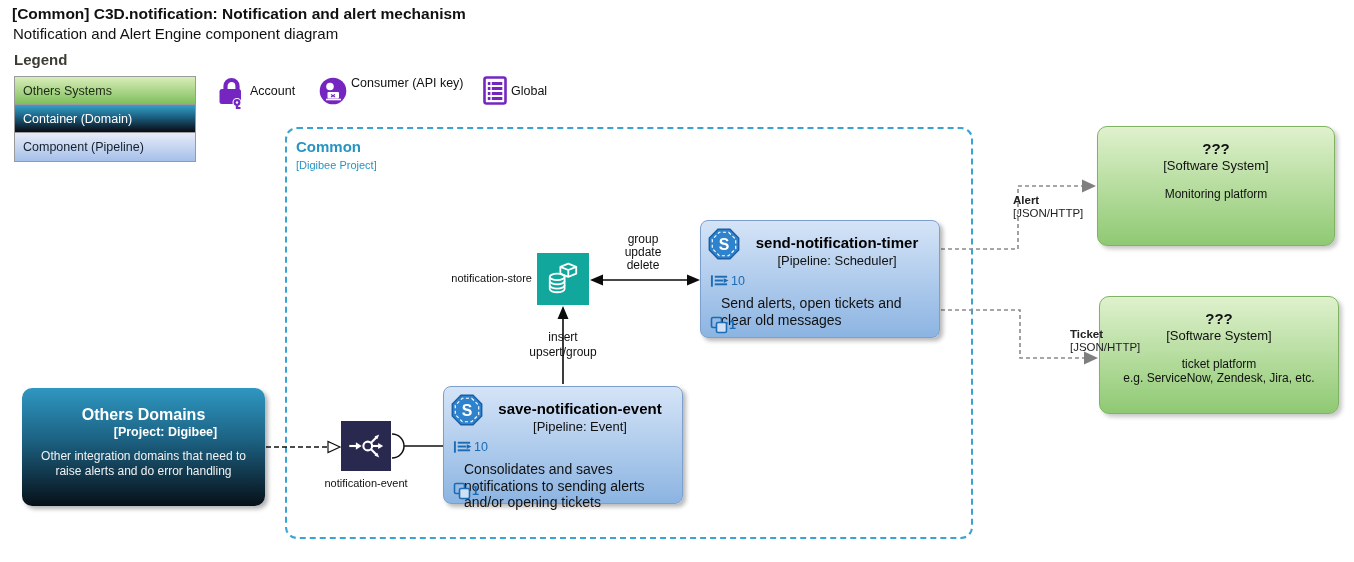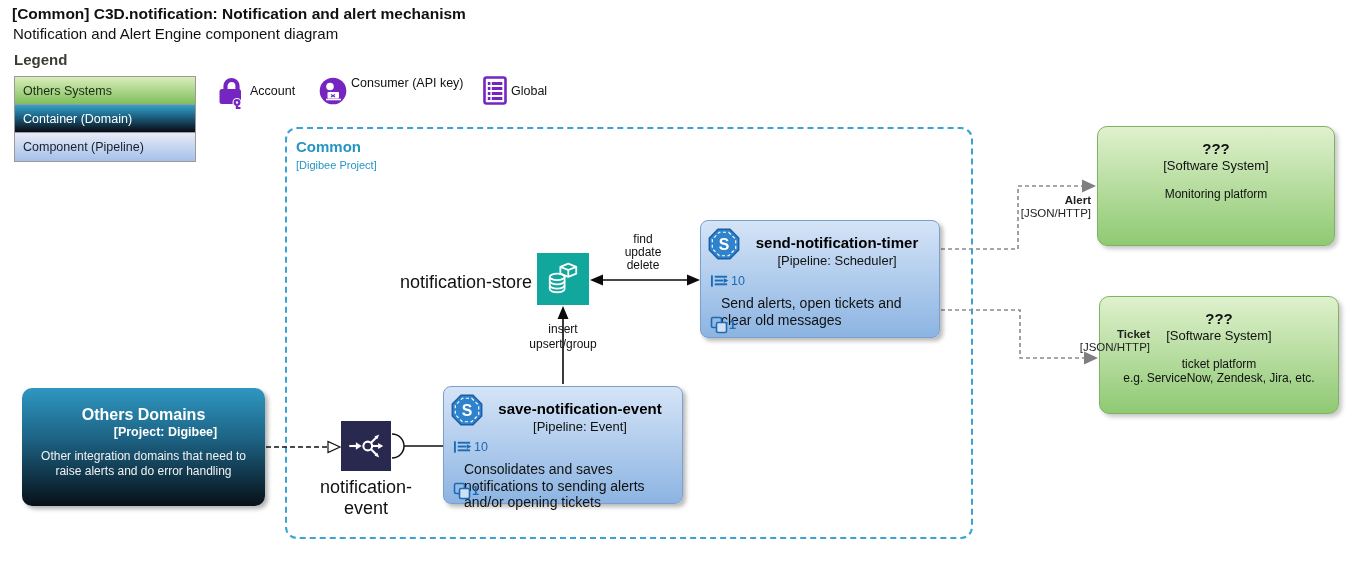--- a/index.html
+++ b/index.html
@@ -55,24 +55,24 @@
   .dn-desc { margin-top:10px; padding:0 12px; font-size:12px; line-height:1.22; color:#f2f2f2; }
 
   .store-node { left:537px; top:253px; width:52px; height:52px; background:#11a79d;
     display:flex; align-items:center; justify-content:center; }
   .event-node { left:341px; top:421px; width:50px; height:50px; background:#29284e;
     display:flex; align-items:center; justify-content:center; }
 
   
   .edge-label { font-size:12px; text-align:center; line-height:13px; }
   .edge-label span { display:block; }
-  .proto-label { font-size:11.5px; text-align:right; line-height:13px; color:#222; }
+  .proto-label { font-size:11.5px; text-align:left; line-height:13px; color:#222; }
   .proto-label .nm { font-weight:bold; display:block; }
   .proto-label .pr { display:block; }
-  .node-caption { font-size:18px; }
+  .node-caption { font-size:11px; }
 
   svg.connector-layer { position:absolute; left:0; top:0; pointer-events:none; }
 </style>
 </head>
 <body>
 
 <div id="canvas">
 
   <div class="abs doc-title">[Common] C3D.notification: Notification and alert mechanism</div>
   <div class="abs doc-subtitle">Notification and Alert Engine component diagram</div>
@@ -259,25 +259,25 @@
   <div class="abs system-node" style="left:1099px;top:296px;width:240px;height:118px">
     <div class="sys-title">???</div>
     <div class="sys-sub">[Software System]</div>
     <div class="sys-desc">
       <span style="display:block">ticket platform</span>
       <span style="display:block">e.g. ServiceNow, Zendesk, Jira, etc.</span>
     </div>
   </div>
 
   <div class="abs edge-label" style="left:598px;top:233px;width:90px">
-    <span>find</span>
+    <span>group</span>
     <span>update</span>
     <span>delete</span>
   </div>
-  <div class="abs edge-label" style="left:505px;top:322px;width:116px;line-height:15px">
+  <div class="abs edge-label" style="left:505px;top:330px;width:116px;line-height:15px">
     <span>insert</span>
     <span>upsert/group</span>
   </div>
   <div class="abs proto-label" style="left:1013px;top:194px;width:78px">
     <span class="nm">Alert</span>
     <span class="pr">[JSON/HTTP]</span>
   </div>
   <div class="abs proto-label" style="left:1070px;top:328px;width:80px">
     <span class="nm">Ticket</span>
     <span class="pr">[JSON/HTTP]</span>

